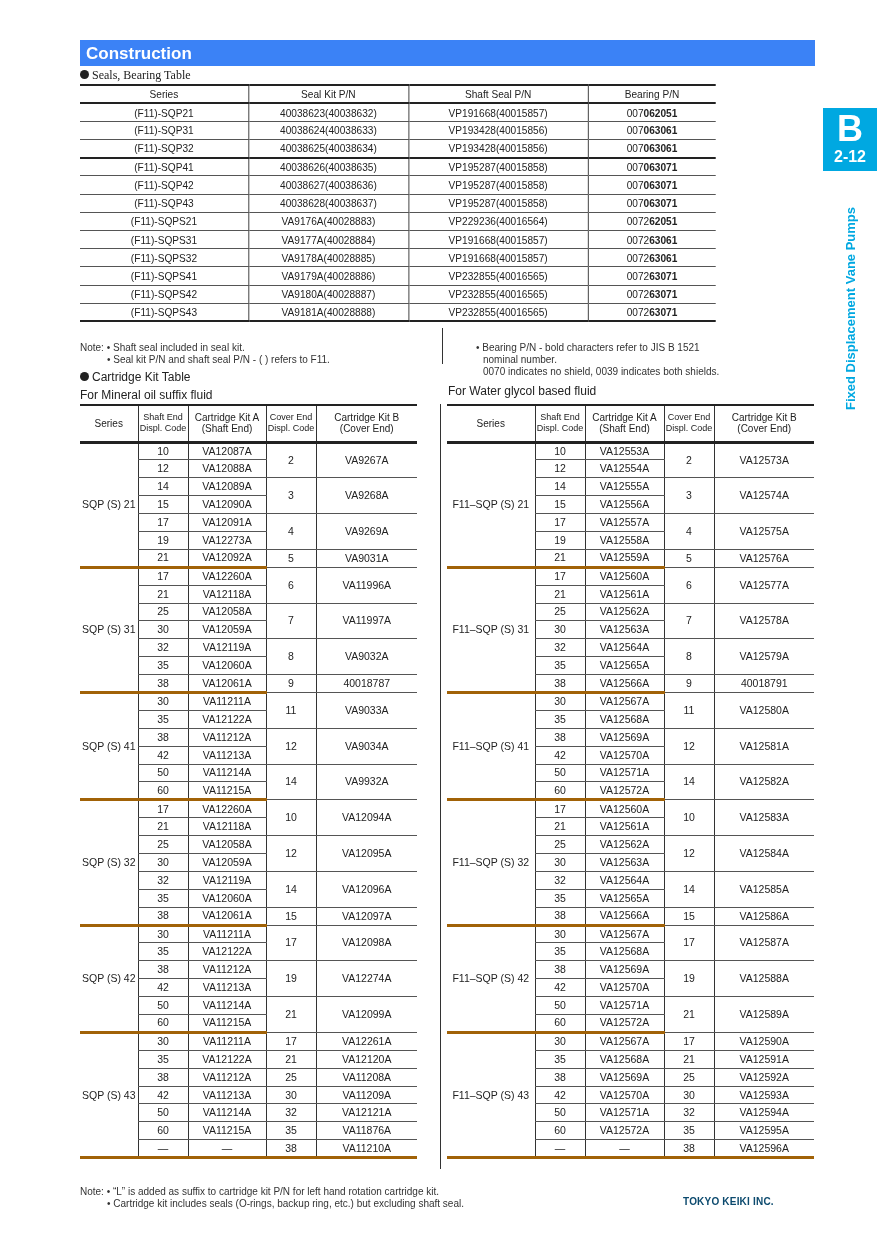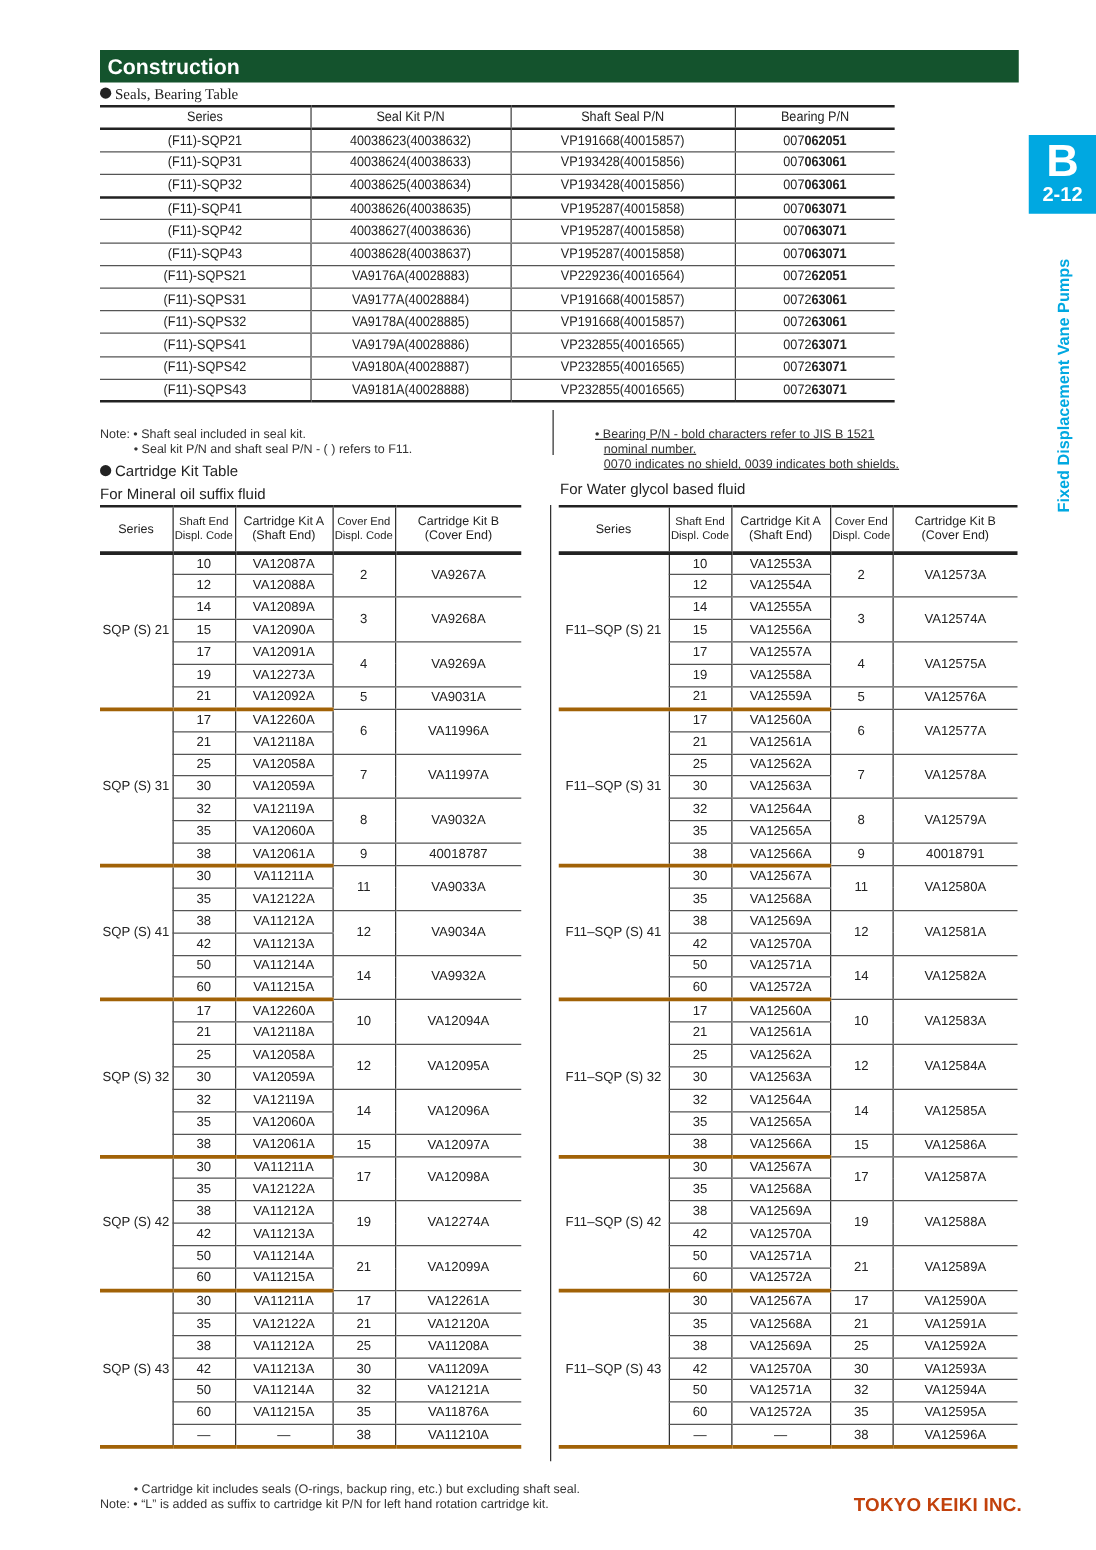--- a/index.html
+++ b/index.html
@@ -1,19 +1,19 @@
 <!DOCTYPE html>
 <html><head>
 <meta charset="utf-8">
 <style>
   * { box-sizing: border-box; margin: 0; padding: 0; }
   html, body { width: 877px; height: 1240px; background: #ffffff; }
   body { position: relative; font-family: "Liberation Sans", sans-serif; color: #222; overflow: hidden; }
 
-  .title-bar { position: absolute; left: 80px; top: 40px; width: 735px; height: 26px; background: #14532d; }
+  .title-bar { position: absolute; left: 80px; top: 40px; width: 735px; height: 26px; background: #3b82f6; }
   .title-bar span { position: absolute; left: 6px; top: 4px; font-size: 17px; font-weight: bold; color: #fff; }
 
   .section-label { position: absolute; font-size: 12px; color: #222; letter-spacing: 0; }
   .section-label .dot { display: inline-block; width: 9px; height: 9px; border-radius: 50%; background: #222; margin-right: 3px; vertical-align: 0px; }
 
   
   table.seals { position: absolute; left: 80px; top: 84px; width: 636px; border-collapse: collapse; font-size: 11px; transform: scaleX(0.92); transform-origin: left top; }
   table.seals { width: 691px; }
   table.seals th, table.seals td { height: 18.2px; text-align: center; border-left: 1px solid #333; border-bottom: 1px solid #555; padding: 0; font-weight: normal; }
   table.seals th:first-child, table.seals td:first-child { border-left: none; }
@@ -33,21 +33,21 @@
   table.ck thead th.small { font-size: 9px; }
   table.ck td { height: 17.9px; }
   table.ck td.series { font-size: 10.5px; }
   table.ck td.thick-b { border-bottom: 3px solid #a16207; }
 
   .side-badge { position: absolute; left: 823px; top: 108px; width: 54px; height: 63px; background: #00a8e1; color: #fff; text-align: center; }
   .side-badge .letter { display: block; font-size: 36px; font-weight: bold; line-height: 38px; margin-top: 2px; }
   .side-badge .page { display: block; font-size: 16px; font-weight: bold; line-height: 18px; }
   .side-text { position: absolute; left: 843px; top: 410px; transform: rotate(-90deg); transform-origin: left top; font-size: 13px; font-weight: bold; color: #00a8e1; white-space: nowrap; }
 
-  .logo { position: absolute; left: 683px; top: 1196px; font-size: 15px; font-weight: bold; color: #c2410c; letter-spacing: 0.2px; }
+  .logo { position: absolute; left: 683px; top: 1196px; font-size: 10px; font-weight: bold; color: #0c4a6e; letter-spacing: 0.2px; }
 </style>
 </head>
 <body>
 
 <div class="title-bar">
   <span>Construction</span>
 </div>
 
 <div class="side-badge">
   <span class="letter">B</span>
@@ -148,21 +148,21 @@
         <td><span>0072</span><span class="bold">63071</span></td>
       </tr>
     </tbody>
 </table>
 
 <div class="notes" style="left:80px; top:330px;">
   <div>Note: • Shaft seal included in seal kit.</div>
   <div style="padding-left:27px">• Seal kit P/N and shaft seal P/N - ( ) refers to F11.</div>
 </div>
 <div class="vdiv" style="left:442px; top:328px; height:36px;"></div>
-<div class="notes" style="left:476px; top:330px;text-decoration:underline;">
+<div class="notes" style="left:476px; top:330px;">
   <div>• Bearing P/N - bold characters refer to JIS B 1521</div>
   <div style="padding-left:7px">nominal number.</div>
   <div style="padding-left:7px">0070 indicates no shield, 0039 indicates both shields.</div>
 </div>
 
 <div class="section-label" style="left:80px; top:370px;">
   <span class="dot"></span><span>Cartridge Kit Table</span>
 </div>
 <div class="section-label" style="left:80px; top:388px;">For Mineral oil suffix fluid</div>
 <div class="section-label" style="left:448px; top:384px;">For Water glycol based fluid</div>
@@ -665,17 +665,17 @@
       <tr>
         <td class="thick-b">—</td>
         <td class="thick-b">—</td>
         <td rowspan="1" class="thick-b">38</td>
         <td rowspan="1" class="thick-b">VA12596A</td>
       </tr>
     </tbody>
 </table>
 
 <div class="notes" style="left:80px; top:1174px;">
+  <div>Note: • “L” is added as suffix to cartridge kit P/N for left hand rotation cartridge kit.</div>
   <div style="padding-left:27px">• Cartridge kit includes seals (O-rings, backup ring, etc.) but excluding shaft seal.</div>
-  <div>Note: • “L” is added as suffix to cartridge kit P/N for left hand rotation cartridge kit.</div>
 </div>
 
 <div class="logo">TOKYO KEIKI INC.</div>
 
 </body></html>

